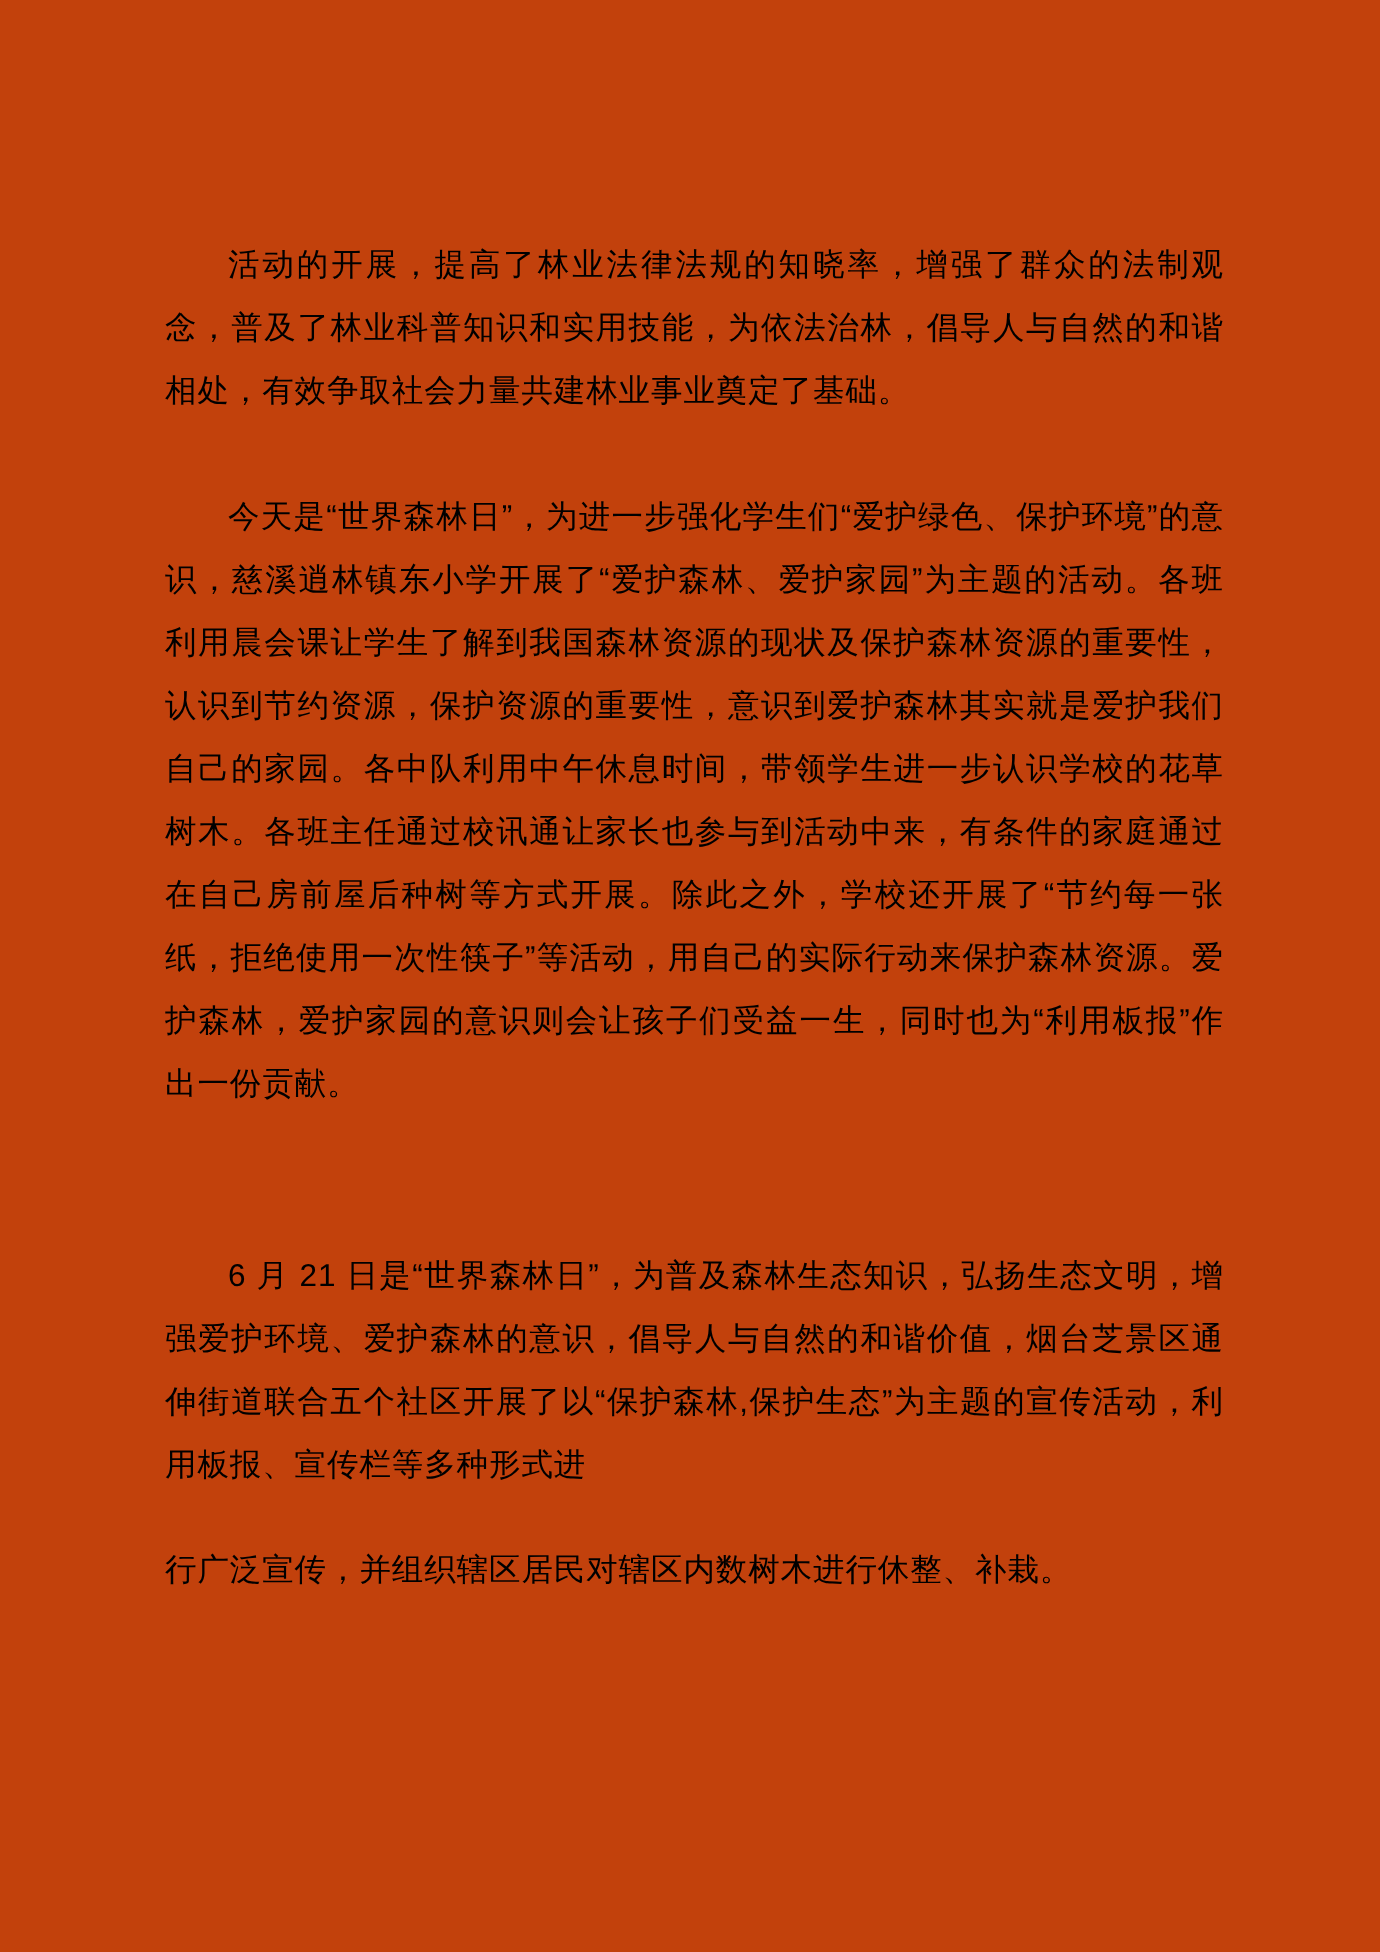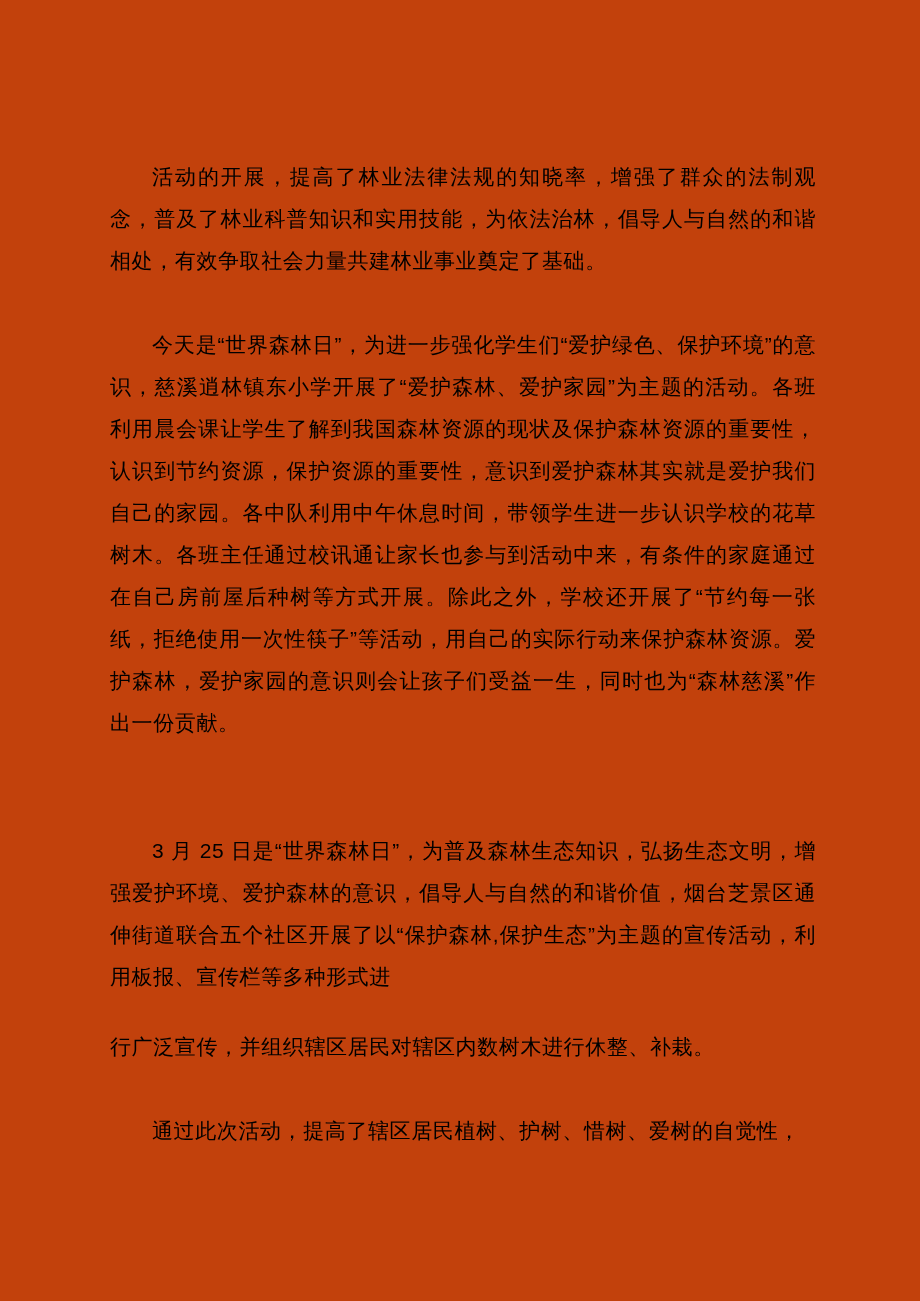--- a/index.html
+++ b/index.html
@@ -37,20 +37,19 @@
   .para.gap-2 { margin-top: 86px; }   
   .para.gap-half { margin-top: 30px; font-family: Liberation Mono, monospace; }
   .para.gap-small { margin-top: 40px; }
 </style>
 </head>
 <body>
 
 <div class="page">
   <p class="para indent">活动的开展，提高了林业法律法规的知晓率，增强了群众的法制观念，普及了林业科普知识和实用技能，为依法治林，倡导人与自然的和谐相处，有效争取社会力量共建林业事业奠定了基础。</p>
 
-  <p class="para indent gap-1">今天是“世界森林日”，为进一步强化学生们“爱护绿色、保护环境”的意识，慈溪逍林镇东小学开展了“爱护森林、爱护家园”为主题的活动。各班利用晨会课让学生了解到我国森林资源的现状及保护森林资源的重要性，认识到节约资源，保护资源的重要性，意识到爱护森林其实就是爱护我们自己的家园。各中队利用中午休息时间，带领学生进一步认识学校的花草树木。各班主任通过校讯通让家长也参与到活动中来，有条件的家庭通过在自己房前屋后种树等方式开展。除此之外，学校还开展了“节约每一张纸，拒绝使用一次性筷子”等活动，用自己的实际行动来保护森林资源。爱护森林，爱护家园的意识则会让孩子们受益一生，同时也为“森林慈溪”作出一份贡献。</p>
+  <p class="para indent gap-1">今天是“世界森林日”，为进一步强化学生们“爱护绿色、保护环境”的意识，慈溪逍林镇东小学开展了“爱护森林、爱护家园”为主题的活动。各班利用晨会课让学生了解到我国森林资源的现状及保护森林资源的重要性，认识到节约资源，保护资源的重要性，意识到爱护森林其实就是爱护我们自己的家园。各中队利用中午休息时间，带领学生进一步认识学校的花草树木。各班主任通过校讯通让家长也参与到活动中来，有条件的家庭通过在自己房前屋后种树等方式开展。除此之外，学校还开展了“节约每一张纸，拒绝使用一次性筷子”等活动，用自己的实际行动来保护森林资源。爱护森林，爱护家园的意识则会让孩子们受益一生，同时也为“利用板报”作出一份贡献。</p>
 
-  <p class="para indent gap-2">3 月 25 日是“世界森林日”，为普及森林生态知识，弘扬生态文明，增强爱护环境、爱护森林的意识，倡导人与自然的和谐价值，烟台芝景区通伸街道联合五个社区开展了以“保护森林,保护生态”为主题的宣传活动，利用板报、宣传栏等多种形式进</p>
+  <p class="para indent gap-2">6 月 21 日是“世界森林日”，为普及森林生态知识，弘扬生态文明，增强爱护环境、爱护森林的意识，倡导人与自然的和谐价值，烟台芝景区通伸街道联合五个社区开展了以“保护森林,保护生态”为主题的宣传活动，利用板报、宣传栏等多种形式进</p>
 
   <p class="para gap-half">行广泛宣传，并组织辖区居民对辖区内数树木进行休整、补栽。</p>
 
-  <p class="para indent gap-small">通过此次活动，提高了辖区居民植树、护树、惜树、爱树的自觉性，</p>
 </div>
 
 </body></html>

